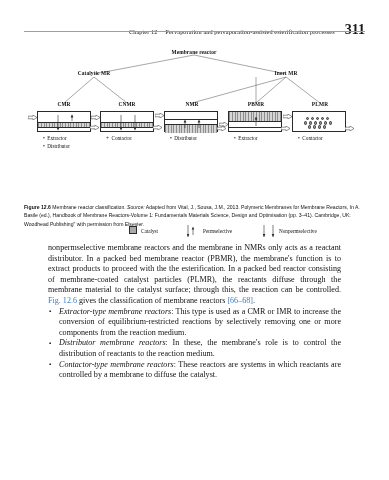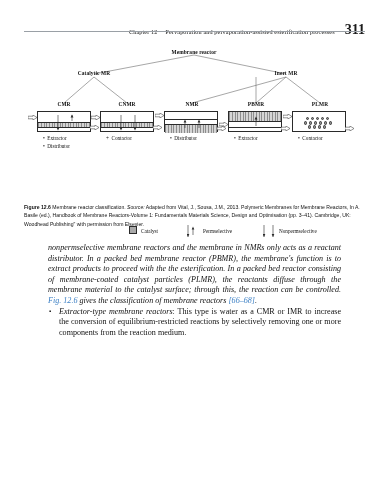--- a/index.html
+++ b/index.html
@@ -164,21 +164,21 @@
   .body {
     position: absolute;
     left: 48px; top: 243px;
     width: 293px;
     font-family: "Liberation Serif", serif;
     font-size: 8.1px;
     line-height: 10.6px;
     color: #111;
     text-align: justify;
   }
-  .body p { margin: 0; font-style: italic; }
+  .body p { margin: 0; }
   .body p.ind { text-indent: 9px; }
   .lnk { color: #3b7fc4; }
   .bullets { margin: 0; padding: 0; list-style: none; }
   .bullets li {
     position: relative;
     padding-left: 11px;
     text-align: justify;
     margin: 0;
   }
   .bullets li::before {
@@ -379,18 +379,20 @@
 
   <div class="caption">
     <b>Figure 12.6</b><span> </span><span>Membrane reactor classification.</span><span> </span><i>Source:</i><span> Adapted from Vital, J., Sousa, J.M., 2013. Polymeric Membranes for Membrane Reactors, In A. Basile (ed.), Handbook of Membrane Reactors-Volume 1: Fundamentals Materials Science, Design and Optimisation (pp. 3–41). Cambridge, UK: Woodhead Publishing" with permission from Elsevier.</span>
   </div>
 
   <div class="body">
     <p><span>nonpermselective membrane reactors and the membrane in NMRs only acts as a reactant distributor. In a packed bed membrane reactor (PBMR), the membrane's function is to extract products to proceed with the the esterification. In a packed bed reactor consisting of membrane-coated catalyst particles (PLMR), the reactants diffuse through the membrane material to the catalyst surface; through this, the reaction can be controlled. </span><span class="lnk">Fig. 12.6</span><span> gives the classification of membrane reactors </span><span class="lnk">[66–68]</span><span>.</span></p>
 
 
     <ul class="bullets">
-      <li><i>Extractor-type membrane reactors</i><span>: This type is water as a CMR or IMR to increase the conversion of equilibrium-restricted reactions by selectively removing one or more components from the reaction medium.</span></li>
+      <li><i>Extractor-type membrane reactors</i><span>: This type is used as a CMR or IMR to increase the conversion of equilibrium-restricted reactions by selectively removing one or more components from the reaction medium.</span></li>
+      <li><i>Distributor membrane reactors</i><span>: In these, the membrane's role is to control the distribution of reactants to the reaction medium.</span></li>
+      <li><i>Contactor-type membrane reactors</i><span>: These reactors are systems in which reactants are controlled by a membrane to diffuse the catalyst.</span></li>
     </ul>
 
   </div>
 
 </div>
 
 </body></html>

